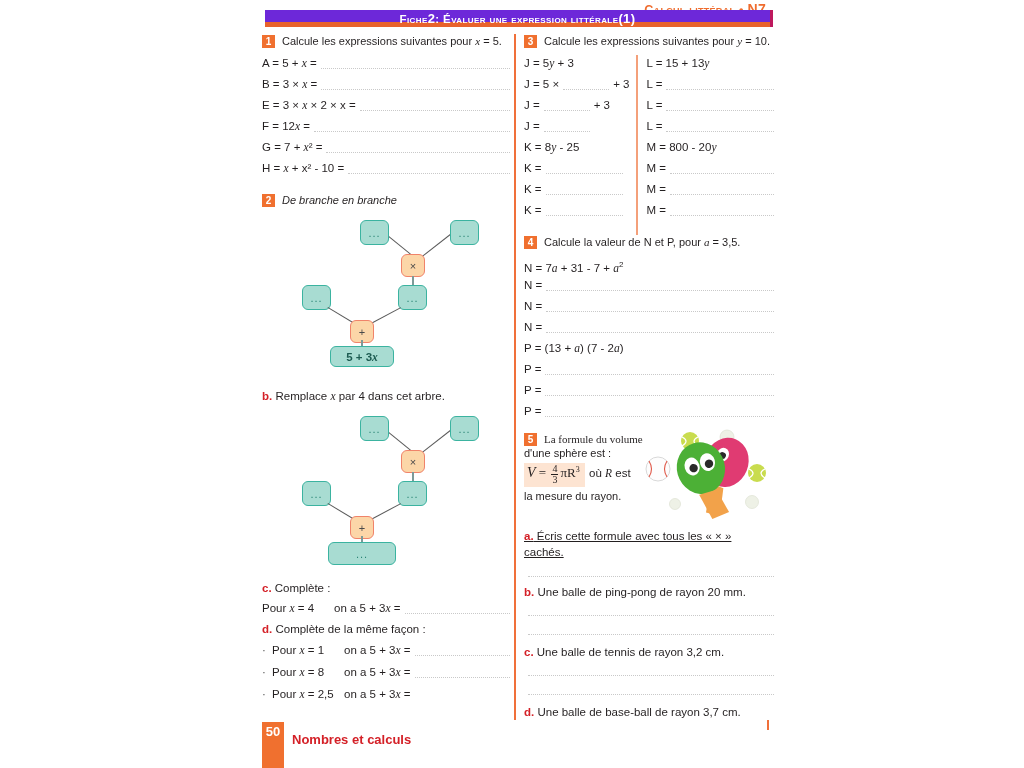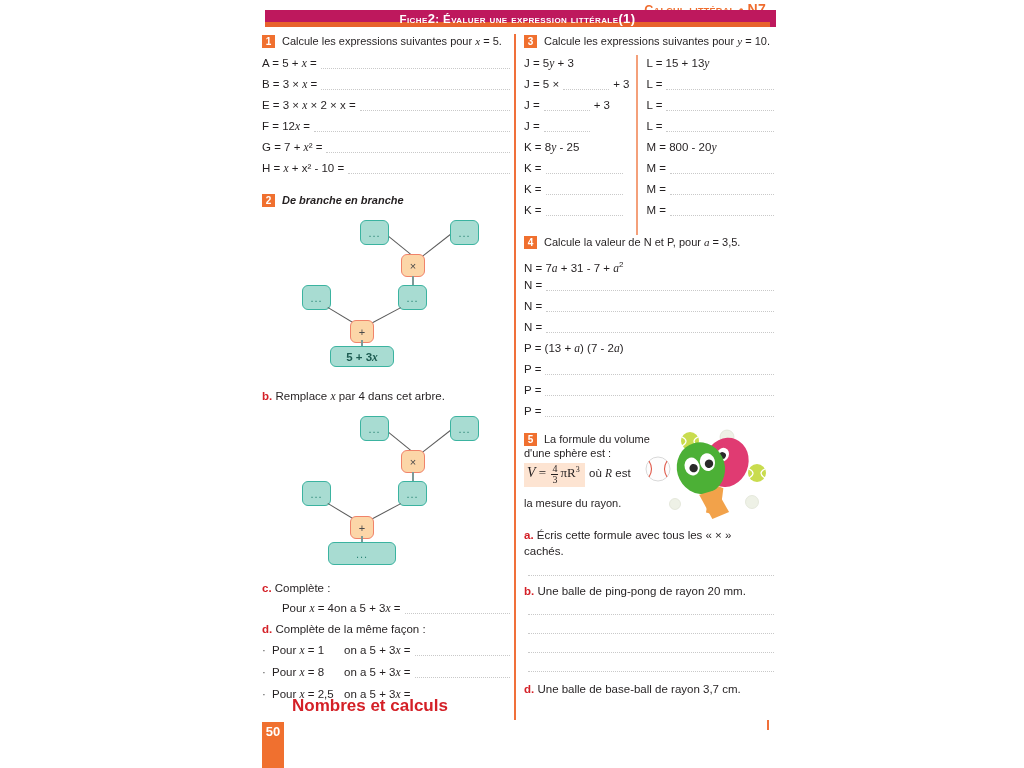--- a/index.html
+++ b/index.html
@@ -12,21 +12,21 @@
 
   
   .chapter-label{
     position:absolute;right:258px;top:1px;
     font-variant:small-caps;font-size:12.5px;font-weight:bold;
     color:#ef6c2e;letter-spacing:.3px;white-space:nowrap;
   }
   .chapter-label .n7{font-size:14px;font-variant:normal;}
   .title-bar{
     position:absolute;left:265px;top:10px;width:505px;height:17px;
-    background:#be185d;border-right:6px solid #be185d;
+    background:#6d28d9;border-right:3px solid #be185d;
   }
   .title-bar:after{
     content:"";position:absolute;left:0;right:0;bottom:0;height:5px;
     background:#e8622c;
   }
   .title-text{
     position:absolute;left:0;right:0;top:0;height:17px;
     display:flex;align-items:center;justify-content:center;
     color:#ffffff;font-size:11.5px;font-weight:bold;
     font-variant:small-caps;letter-spacing:.4px;z-index:2;
@@ -43,21 +43,21 @@
   }
 
   
   .exo{display:flex;align-items:flex-start;margin-bottom:5px;}
   .badge{
     width:13px;height:13px;background:#f0702f;color:#fff;
     font-size:10px;font-weight:bold;line-height:13px;text-align:center;
     flex:0 0 13px;margin-right:7px;margin-top:1px;
   }
   .exo-text{font-size:11px;line-height:14px;}
-  .exo-text.italic{font-style:italic;font-weight:bold;}
+  .exo-text.italic{font-style:italic;font-weight:normal;}
   .it{font-style:italic;font-family:"Liberation Serif",serif;}
 
   
   .qline{
     display:flex;align-items:baseline;
     font-size:11.5px;height:21px;line-height:21px;white-space:nowrap;
   }
   .lbl{flex:0 0 auto;}
   .dots{
     flex:1 1 auto;margin-left:4px;height:1px;align-self:flex-end;
@@ -108,22 +108,22 @@
   .frac .num{border-bottom:1px solid #231f20;padding:0 1px;}
   .illus{position:absolute;right:-4px;top:-4px;width:150px;height:92px;}
 
   
   .footer-num{
     position:absolute;left:262px;top:722px;width:22px;height:46px;
     background:#f0702f;color:#fff;font-size:13px;font-weight:bold;
     display:flex;justify-content:center;padding-top:2px;box-sizing:border-box;
   }
   .footer-text{
-    position:absolute;left:292px;top:696px;
-    font-size:17px;font-weight:bold;color:#d42027;
+    position:absolute;left:292px;top:732px;
+    font-size:13px;font-weight:bold;color:#d42027;
   }
   .tickmark{position:absolute;left:767px;top:720px;width:2px;height:10px;background:#f0703a;}
 </style>
 </head>
 <body>
 
 <div class="page">
 
   <div class="chapter-label">
     <span>Calcul littéral  •  </span><span class="n7">N7</span>
@@ -222,21 +222,21 @@
     </div>
     <div class="tree" style="height:26px;">
       <div class="stem" style="left:99px;top:-2px;height:8px;"></div>
       <div class="node" style="left:66px;top:4px;width:68px;height:23px;">...</div>
     </div>
 
     <div class="subline" style="margin-top:16px;">
       <span class="sub">c.</span><span> Complète :</span>
     </div>
     <div class="qline">
-      <span class="lbl" style="width:72px;text-align:right;"><span>Pour </span><span class="it">x</span><span> = 4</span></span>
+      <span class="lbl" style="width:72px;"><span>Pour </span><span class="it">x</span><span> = 4</span></span>
       <span class="lbl"><span>on a 5 + 3</span><span class="it">x</span><span> =</span></span>
       <span class="dots"></span>
     </div>
 
     <div class="subline">
       <span class="sub">d.</span><span> Complète de la même façon :</span>
     </div>
     <div>
       <div class="qline" style="height:22px;line-height:22px;">
           <span class="lbl" style="width:10px;color:#555;">·</span>
@@ -405,49 +405,52 @@
           <ellipse cx="66" cy="36" rx="7.5" ry="9" fill="#ffffff"></ellipse>
           <ellipse cx="82" cy="36" rx="7.5" ry="9" fill="#ffffff"></ellipse>
           <circle cx="67" cy="38" r="4.2" fill="#2a2a2a"></circle>
           <circle cx="83" cy="38" r="4.2" fill="#2a2a2a"></circle>
           <path d="M65 65 L83 65 L89 90 L71 92 Z" fill="#f2a24a"></path>
         </g>
       </svg>
 
       <div class="exo" style="margin-bottom:0;">
         <div class="badge">5</div>
-        <div class="exo-text" style="width:120px;">
+        <div class="exo-text" style="width:120px;font-family:Liberation Serif, serif;">
           <span>La formule du volume</span>
         </div>
       </div>
       <div class="exo-text">d'une sphère est :</div>
 
       <div style="margin-top:3px;">
         <span class="formula-box"><span class="it" style="font-size:14px;">V</span> <span>=</span> <span class="frac"><span class="num" style="display:block;">4</span><span style="display:block;">3</span></span><span>πR</span><sup style="font-size:8px;">3</sup></span>
         <span style="font-size:11.5px;"><span>où </span><span class="it">R</span><span> est</span></span>
       </div>
-      <div class="exo-text" style="margin-top:9px;">la mesure du rayon.</div>
-
-      <div class="subline" style="margin-top:17px;">
+      <div class="exo-text" style="margin-top:2px;">la mesure du rayon.</div>
+
+      <div class="subline" style="margin-top:25px;text-decoration:underline;">
         <span class="sub">a.</span><span> Écris cette formule avec tous les « × » cachés.</span>
       </div>
       <div class="qline" style="height:20px;">
           <span class="dots"></span>
         </div>
 
       <div class="subline">
         <span class="sub">b.</span><span> Une balle de ping-pong de rayon 20 mm.</span>
       </div>
       <div class="qline" style="height:19px;">
           <span class="dots"></span>
         </div>
       <div class="qline" style="height:19px;">
           <span class="dots"></span>
         </div>
 
+      <div class="subline" style="margin-top:4px;">
+        <span class="sub">c.</span><span> Une balle de tennis de rayon 3,2 cm.</span>
+      </div>
       <div class="qline" style="height:19px;">
           <span class="dots"></span>
         </div>
       <div class="qline" style="height:19px;">
           <span class="dots"></span>
         </div>
 
       <div class="subline" style="margin-top:4px;">
         <span class="sub">d.</span><span> Une balle de base-ball de rayon 3,7 cm.</span>
       </div>

